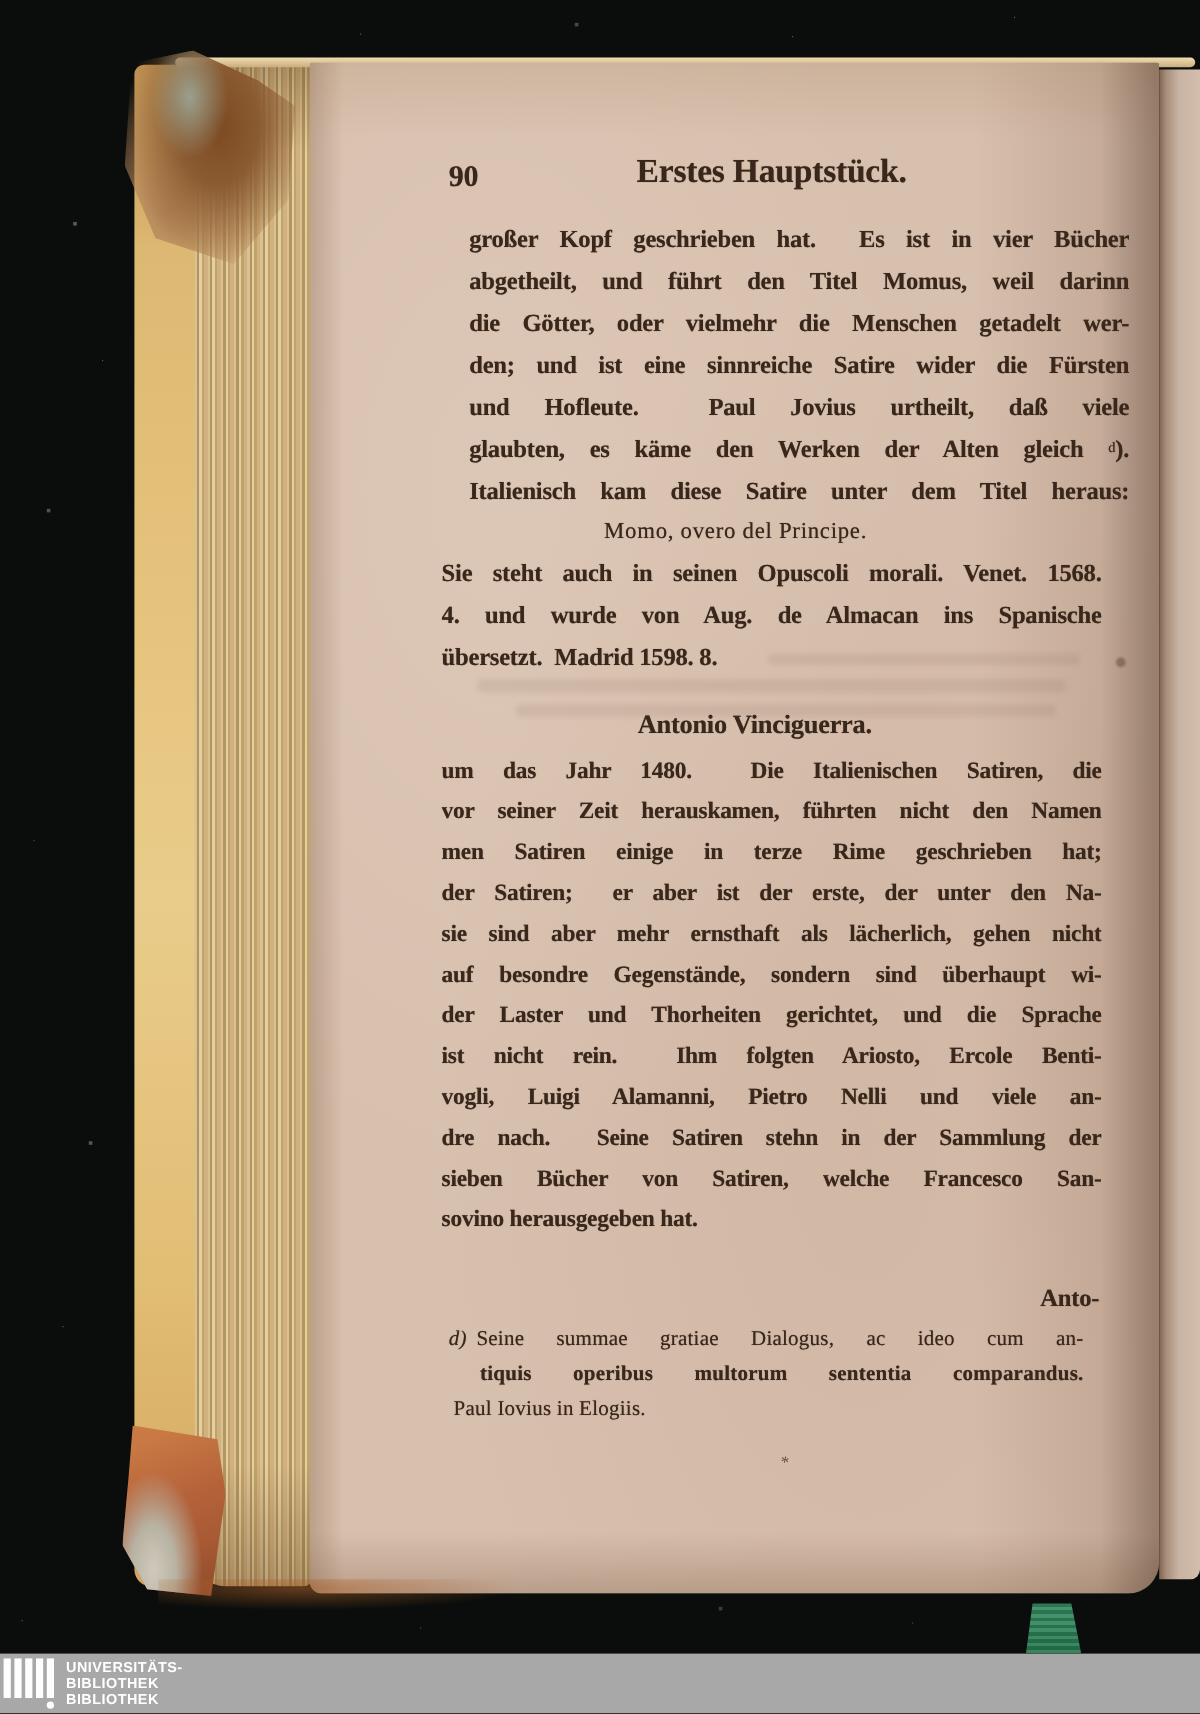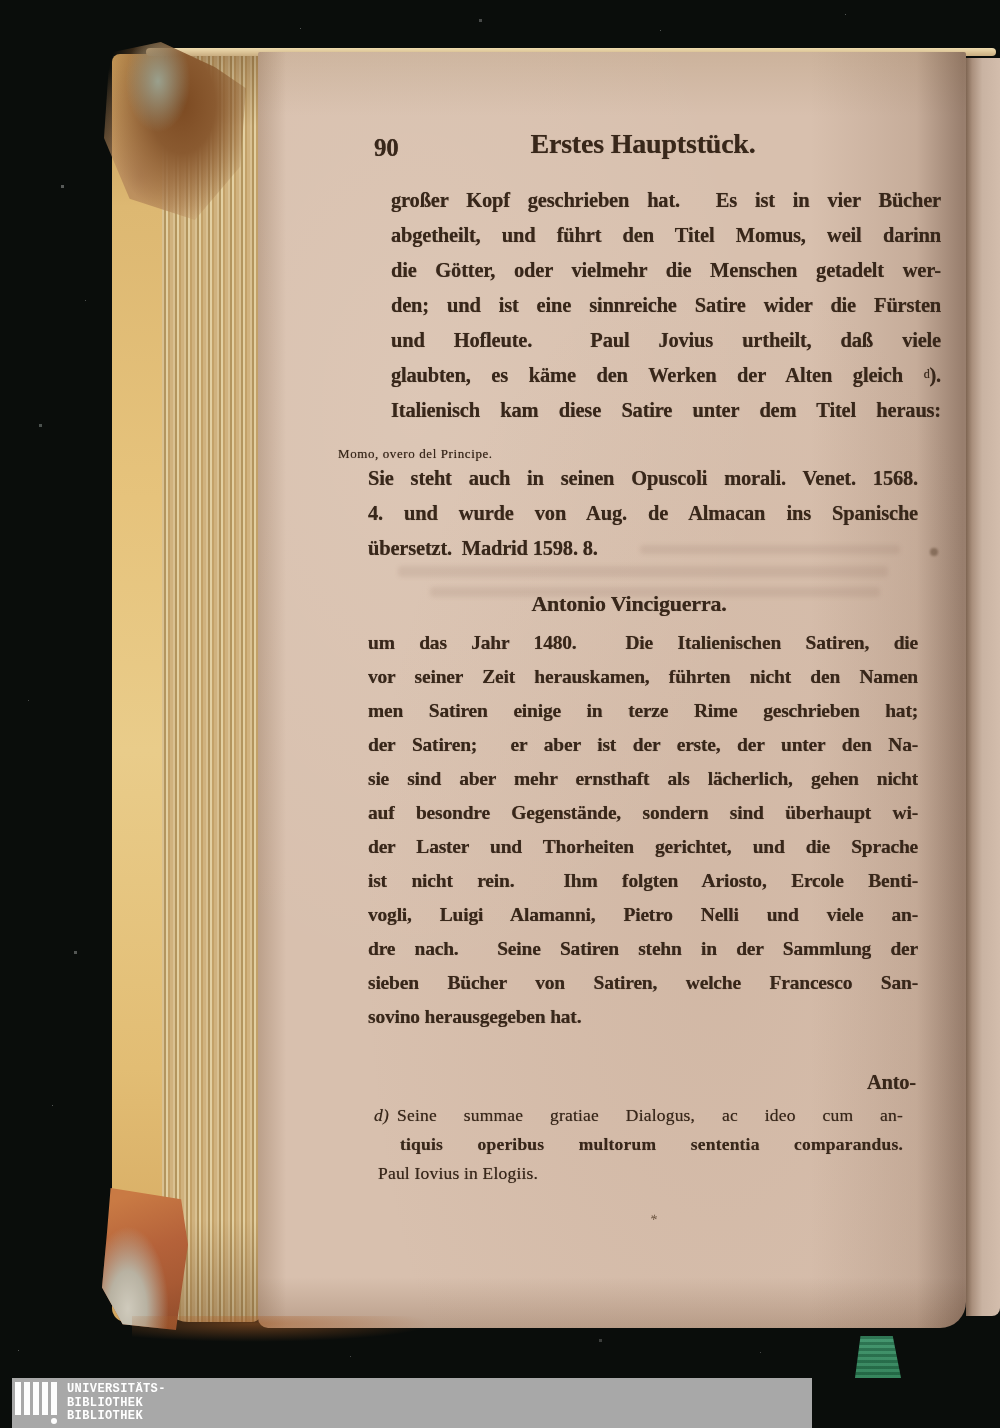--- a/index.html
+++ b/index.html
@@ -58,22 +58,22 @@
   .frak{font-weight:700;letter-spacing:-.2px;}
   .ant{font-weight:400;}
   .line{overflow:hidden;}
   .fill{text-align:justify;text-align-last:justify;}
   .header-row{position:absolute;left:368px;top:126px;width:550px;height:44px;}
   .pagenum{position:absolute;left:6px;top:8px;font-size:25px;}
   .run-title{position:absolute;left:0;right:0;text-align:center;font-size:28px;top:2px;}
 
   .p1{position:absolute;left:368px;top:183px;width:550px;font-size:20.5px;margin-left:23px;}
   .p1 .line{height:35px;line-height:35px;}
-  .momo{position:absolute;left:368px;top:437px;width:550px;height:34px;line-height:34px;
-        text-align:left;font-size:13px;letter-spacing:.6px;transform:translateX(-30px);}
+  .momo{position:absolute;left:368px;top:426px;width:550px;height:34px;line-height:34px;
+        text-align:center;font-size:19px;letter-spacing:.6px;transform:translateX(-30px);}
   .p2{position:absolute;left:368px;top:461px;width:550px;font-size:20.5px;}
   .p2 .line{height:35px;line-height:35px;}
   .heading2{position:absolute;left:368px;top:585px;width:550px;height:38px;line-height:38px;
         text-align:center;font-size:22px;transform:translateX(-14px);}
   .p3{position:absolute;left:368px;top:626px;width:550px;font-size:19.5px;}
   .p3 .line{height:34px;line-height:34px;}
   .indent1{padding-left:52px;}
   .catchword{position:absolute;left:368px;top:1066px;width:550px;height:32px;line-height:32px;
         text-align:right;padding-right:2px;box-sizing:border-box;font-size:20.5px;}
   .footnote{position:absolute;left:368px;top:1101px;width:535px;font-size:17.5px;letter-spacing:.2px;}
@@ -96,22 +96,22 @@
     box-shadow:62px 186px 0 1px rgba(255,255,255,.32),85px 300px 0 0 rgba(255,255,255,.28),
       40px 425px 0 1px rgba(230,240,235,.3),28px 700px 0 0 rgba(255,255,255,.25),
       75px 952px 0 1px rgba(255,255,255,.3),52px 1105px 0 0 rgba(255,255,255,.3),
       300px 28px 0 0 rgba(255,255,255,.3),480px 20px 0 1px rgba(255,255,255,.25),
       660px 30px 0 0 rgba(255,255,255,.3),845px 14px 0 0 rgba(255,255,255,.3),
       952px 90px 0 1px rgba(255,255,255,.2),18px 1350px 0 0 rgba(255,255,255,.3),
       350px 1356px 0 0 rgba(255,255,255,.25),600px 1340px 0 1px rgba(255,255,255,.2),
       760px 1352px 0 0 rgba(255,255,255,.25);}
 
   
-  .band{position:absolute;left:12px;top:1378px;width:800px;height:50px;background:#a8a8a8;
-        font-family:Liberation Mono, monospace;}
+  .band{position:absolute;left:0;top:1378px;width:1000px;height:50px;background:#a8a8a8;
+        font-family:Liberation Sans, sans-serif;}
   .wm-bars{position:absolute;left:3px;top:4px;display:flex;gap:3px;}
   .wm-bar{width:6px;height:33px;background:#fdfdfd;}
   .wm-dot{position:absolute;left:39px;top:40px;width:6px;height:6px;border-radius:50%;background:#fdfdfd;}
   .wm-text{position:absolute;left:55px;top:5px;color:#ffffff;font-size:12px;line-height:13.5px;
         font-weight:bold;letter-spacing:.4px;}
 </style>
 </head>
 <body>
 
 <div id="scan">

